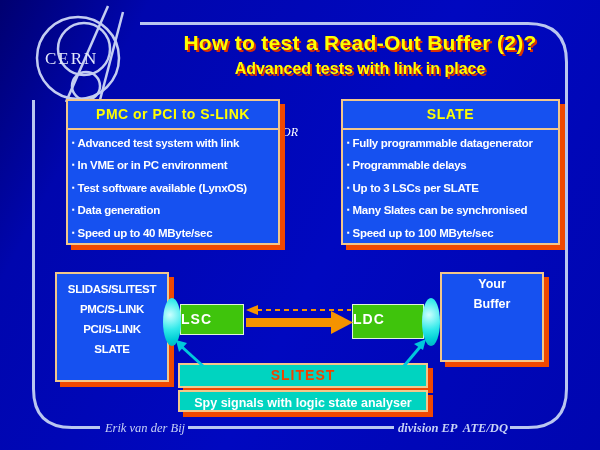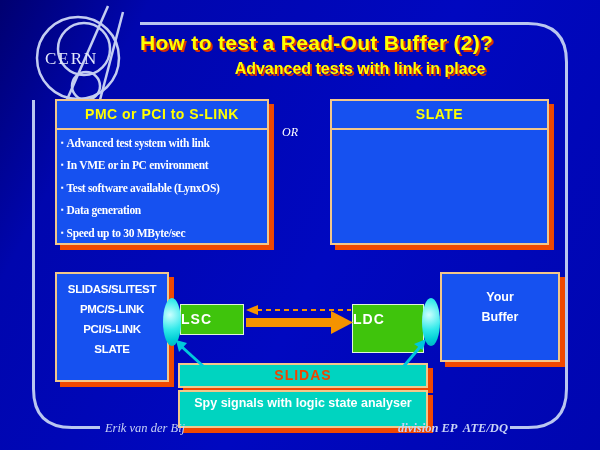--- a/index.html
+++ b/index.html
@@ -5,79 +5,79 @@
   html,body{margin:0;padding:0;}
   body{background:#222;}
   .slide{
     position:relative;width:600px;height:450px;overflow:hidden;
     background:linear-gradient(118deg,#000070 0%,#0006ae 18%,#0008c0 55%,#0006b0 100%);
     font-family:"Liberation Sans",sans-serif;
   }
   .frame-svg{position:absolute;left:0;top:0;z-index:1;}
   .logo{position:absolute;left:20px;top:2px;width:118px;height:100px;z-index:2;}
   .title{
-    position:absolute;left:140px;right:20px;top:31px;text-align:left;
+    position:absolute;left:140px;right:20px;top:31px;text-align:center;
     font-size:21px;font-weight:bold;color:#ffff00;
     text-shadow:2px 2px 0 #dd3300;z-index:3;letter-spacing:.3px;
   }
   .subtitle{
     position:absolute;left:140px;right:20px;top:60px;text-align:center;
     font-size:16px;font-weight:bold;color:#ffff00;
     text-shadow:2px 2px 0 #dd3300;z-index:3;
   }
   .or-label{
     position:absolute;left:282px;top:125px;color:#ffffff;
     font-family:Liberation Serif, serif;font-style:italic;font-size:12px;z-index:3;
   }
   .panel{
     position:absolute;background:#1651f0;border:2px solid #f2c78a;
-    box-shadow:5px 5px 0 #f04800;box-sizing:border-box;z-index:3;
+    box-shadow:5px 5px 0 #f04800;box-sizing:border-box;z-index:3;margin-left:11px;
   }
   .panel--left{left:55px;top:99px;width:214px;height:146px;}
   .panel--right{left:330px;top:99px;width:219px;height:146px;}
   .panel__header{
     height:27px;line-height:27px;text-align:center;color:#ffff00;
     font-weight:bold;font-size:14px;letter-spacing:.5px;
     border-bottom:2px solid #f2c78a;
   }
-  .panel__body{padding:2px 16px 0 4px;font-family:Liberation Serif, serif;}
+  .panel__body{padding:2px 16px 0 4px;}
   .bullet{
     color:#ffffff;font-weight:bold;font-size:11.5px;line-height:22.4px;
     white-space:nowrap;letter-spacing:-0.3px;
   }
   .bullet::before{content:"▪";font-size:8px;vertical-align:2px;margin-right:3px;}
   .dbox{
     position:absolute;background:#1651f0;border:2px solid #f2c78a;
     box-shadow:5px 5px 0 #f04800;box-sizing:border-box;z-index:3;
     color:#ffffff;font-weight:bold;text-align:center;
   }
   .dbox--source{left:55px;top:272px;width:114px;height:110px;font-size:11.5px;padding-top:5px;letter-spacing:-0.3px;}
   .dbox--source .dline{line-height:20px;white-space:nowrap;}
-  .dbox--readout{left:440px;top:272px;width:120px;height:90px;font-size:12.5px;padding-top:13px;}
+  .dbox--readout{left:440px;top:272px;width:104px;height:90px;font-size:12.5px;}
   .dbox--readout .dline{line-height:20px;}
   .gbox{
     position:absolute;background:#3fc40c;border:1px solid #dff5d8;box-sizing:border-box;
     color:#ffffff;font-weight:bold;font-size:14px;line-height:28px;
     letter-spacing:1px;z-index:4;
   }
   .gbox--lsc{left:180px;top:304px;width:64px;height:31px;}
-  .gbox--ldc{left:352px;top:304px;width:72px;height:49px;}
+  .gbox--ldc{left:352px;top:304px;width:72px;height:35px;}
   .ellipse{
     position:absolute;width:18px;height:48px;border-radius:50%;z-index:6;
     background:radial-gradient(circle at 38% 35%, #ccffff 0%, #33eaea 45%, #00cfd6 75%, #00b2c0 100%);
   }
   .ellipse--left{left:163px;top:298px;}
   .ellipse--right{left:422px;top:298px;}
   .tbox{
     position:absolute;background:#00d4c0;border:2px solid #f2c78a;
     box-shadow:5px 5px 0 #f04800;box-sizing:border-box;z-index:3;
     text-align:center;font-weight:bold;
   }
   .tbox--slibox{left:178px;top:363px;width:250px;height:25px;color:#ee4400;font-size:14px;line-height:21px;letter-spacing:1px;}
-  .tbox--spy{left:178px;top:390px;width:250px;height:38px;color:#ffffff;font-size:12.5px;line-height:22px;}
+  .tbox--spy{left:178px;top:390px;width:250px;height:22px;color:#ffffff;font-size:12.5px;line-height:22px;}
   .arrows-svg{position:absolute;left:0;top:0;z-index:7;pointer-events:none;}
   .footer-text{
     position:absolute;top:420px;height:16px;line-height:16px;text-align:center;
     font-family:"Liberation Serif",serif;font-style:italic;font-size:12.5px;
     color:#c9d4f6;z-index:3;white-space:pre;
   }
   .footer-text--author{left:100px;width:90px;}
   .footer-text--division{left:392px;width:122px;font-weight:bold;}
 </style>
 </head>
@@ -105,47 +105,54 @@
 
   <div class="or-label">OR</div>
 
   <div class="panel panel--left">
     <div class="panel__header">PMC or PCI to S-LINK</div>
     <div class="panel__body">
       <div class="bullet">Advanced test system with link</div>
       <div class="bullet">In VME or in PC environment</div>
       <div class="bullet">Test software available (LynxOS)</div>
       <div class="bullet">Data generation</div>
-      <div class="bullet">Speed up to 30 MByte/sec</div>
+      <div class="bullet">Speed up to 40 MByte/sec</div>
     </div>
   </div>
 
   <div class="panel panel--right">
     <div class="panel__header">SLATE</div>
+    <div class="panel__body">
+      <div class="bullet">Fully programmable datagenerator</div>
+      <div class="bullet">Programmable delays</div>
+      <div class="bullet">Up to 3 LSCs per SLATE</div>
+      <div class="bullet">Many Slates can be synchronised</div>
+      <div class="bullet">Speed up to 100 MByte/sec</div>
+    </div>
   </div>
 
   <div class="dbox dbox--source">
     <div class="dline">SLIDAS/SLITEST</div>
     <div class="dline">PMC/S-LINK</div>
     <div class="dline">PCI/S-LINK</div>
     <div class="dline">SLATE</div>
   </div>
 
   <div class="dbox dbox--readout">
     <div class="dline">Your</div>
     <div class="dline">Buffer</div>
   </div>
 
   <div class="gbox gbox--lsc">LSC</div>
   <div class="gbox gbox--ldc">LDC</div>
 
   <div class="ellipse ellipse--left"></div>
   <div class="ellipse ellipse--right"></div>
 
-  <div class="tbox tbox--slibox">SLIDAS</div>
+  <div class="tbox tbox--slibox">SLITEST</div>
   <div class="tbox tbox--spy">Spy signals with logic state analyser</div>
 
   <svg class="arrows-svg" width="600" height="450" viewBox="0 0 600 450">
     <g>
       <line x1="257" y1="310" x2="351" y2="310" stroke="#f59300" stroke-width="2" stroke-dasharray="5 4"></line>
       <polygon points="246,310 258,305 258,315" fill="#f59300"></polygon>
     </g>
     <g>
       <rect x="246" y="318" width="85" height="9" fill="#f59300"></rect>
       <polygon points="331,311 353,322.5 331,334" fill="#f59300"></polygon>

